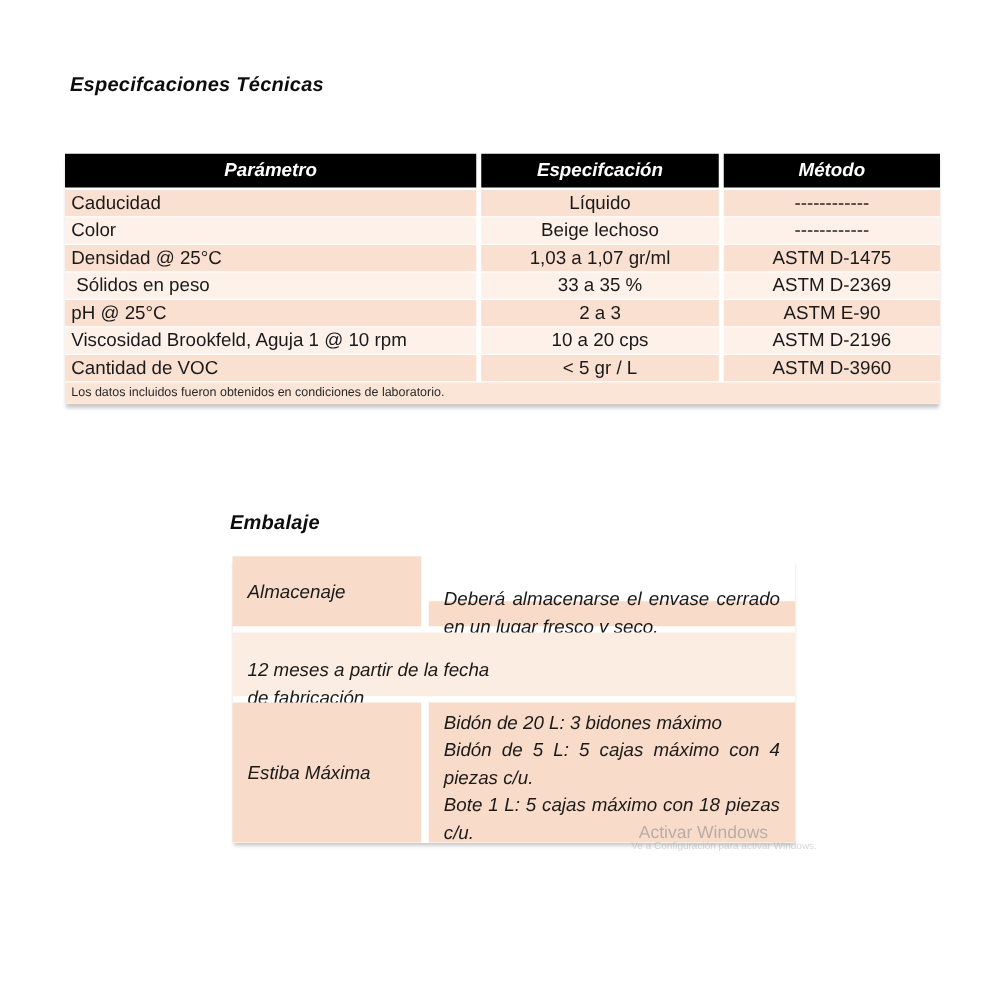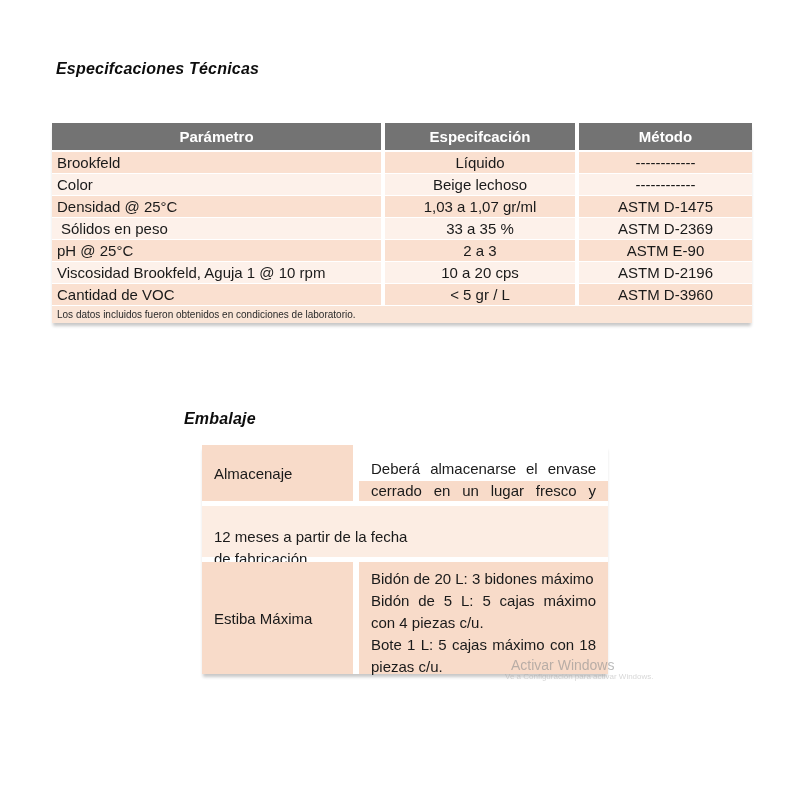--- a/index.html
+++ b/index.html
@@ -15,39 +15,40 @@
   #pack-title{left:184px;top:410px;}
 
   
   #spec-table{
     position:absolute;left:52px;top:123px;width:700px;
     box-shadow:0 4px 3px -1px rgba(0,0,0,.22);
   }
   .t1-row{display:flex;gap:4px;margin-bottom:1px;}
   .t1-head{height:27px;margin-bottom:2px;}
   .t1-head .cell{
-    background:#737373;color:#ffffff;font-weight:bold;
+    background:#000000;color:#ffffff;font-weight:bold;font-style:italic;
     font-size:15px;display:flex;align-items:center;justify-content:center;
   }
   .t1-body{height:21px;}
   .cell{box-sizing:border-box;}
   .c-param{width:329px;display:flex;align-items:center;padding-left:5px;font-size:15px;}
   .c-spec{width:190px;display:flex;align-items:center;justify-content:center;font-size:15px;}
   .c-meth{width:173px;display:flex;align-items:center;justify-content:center;font-size:15px;}
   .stripe-dark .cell{background:#FAE0D0;}
   .stripe-light .cell{background:#FDF1EA;}
   .t1-foot{
     height:17px;background:#FAE5D7;display:flex;align-items:center;
     padding-left:5px;font-size:10px;color:#2a2a2a;
   }
 
   
   #pack-table{
-    position:absolute;left:202px;top:445px;width:406px;
+    position:absolute;left:186px;top:445px;width:450px;
     box-shadow:0 4px 3px -1px rgba(0,0,0,.22);
+    font-style:italic;
   }
   .t2-row{display:flex;gap:6px;margin-bottom:5px;}
   .t2-row:last-child{margin-bottom:0;}
   .t2-label{
     width:151px;display:flex;align-items:center;padding-left:12px;
     font-size:15px;box-sizing:border-box;
   }
   .t2-text{
     flex:1;box-sizing:border-box;padding:6px 12px;font-size:15px;
     line-height:22px;white-space:pre-line;
@@ -78,21 +79,21 @@
 
 <div id="spec-table">
 
   <div class="t1-row t1-head">
     <div class="cell c-param" style="justify-content:center;padding-left:0;">Parámetro</div>
     <div class="cell c-spec">Especifcación</div>
     <div class="cell c-meth">Método</div>
   </div>
 
   <div class="t1-row t1-body stripe-dark">
-    <div class="cell c-param">Brookfeld</div>
+    <div class="cell c-param">Caducidad</div>
     <div class="cell c-spec">Líquido</div>
     <div class="cell c-meth">------------</div>
   </div>
 
   <div class="t1-row t1-body stripe-light">
     <div class="cell c-param">Color</div>
     <div class="cell c-spec">Beige lechoso</div>
     <div class="cell c-meth">------------</div>
   </div>
 

